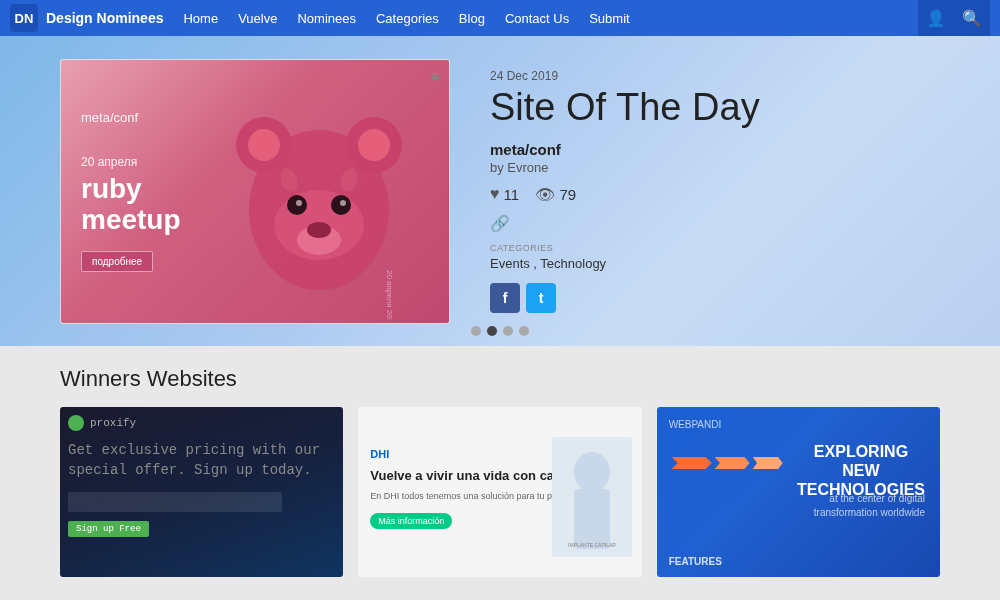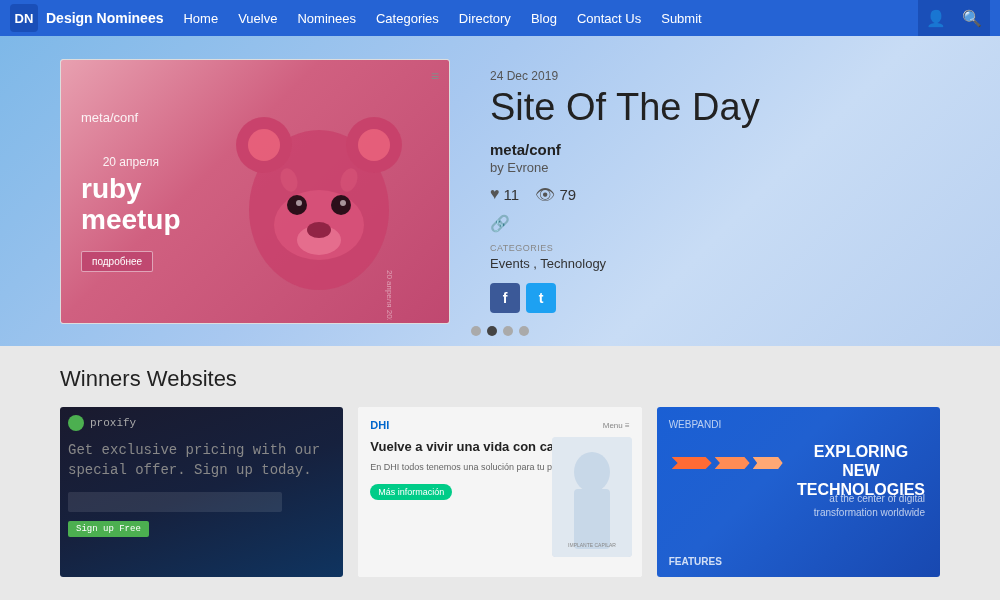--- a/index.html
+++ b/index.html
@@ -107,21 +107,20 @@
     }
     #hero-image-text .site-name {
       font-size: 13px;
       margin-bottom: 30px;
       opacity: 0.9;
     }
     #hero-image-text .date-text {
       font-size: 12px;
       margin-bottom: 5px;
       opacity: 0.9;
-      text-align: center;
     }
     #hero-image-text .main-title {
       font-size: 28px;
       font-weight: bold;
       line-height: 1.1;
       margin-bottom: 15px;
     }
     #hero-image-text .btn-more {
       background: #c04870;
       border: 1px solid rgba(255,255,255,0.5);
@@ -315,20 +314,21 @@
       width: 100%;
       height: 100%;
       background: #f5f5f5;
       padding: 12px;
       position: relative;
     }
     .card-2-header {
       display: flex;
       align-items: center;
       margin-bottom: 8px;
+      margin-top: 29px;
     }
     .card-2-logo { font-size: 11px; font-weight: bold; color: #0066cc; }
     .card-2-nav { font-size: 8px; color: #888; margin-left: auto; }
     .card-2-headline { font-size: 13px; font-weight: bold; color: #222; line-height: 1.3; margin-bottom: 5px; }
     .card-2-sub { font-size: 9px; color: #666; line-height: 1.4; margin-bottom: 8px; }
     .card-2-btn {
       background: #00cc88;
       color: white;
       padding: 3px 8px;
       font-size: 9px;
@@ -422,21 +422,20 @@
     <div id="logo-icon">
       <span>DN</span>
     </div>
     <span id="logo-text">Design Nominees</span>
   </div>
   <nav id="nav">
   <a class="nav-item">Home</a>
       <a class="nav-item">Vuelve</a>
       <a class="nav-item">Nominees</a>
       <a class="nav-item">Categories</a>
-      <a class="nav-item">Directory</a>
       <a class="nav-item">Blog</a>
       <a class="nav-item">Contact Us</a>
       <a class="nav-item">Submit</a>
     </nav>
   <div id="header-icons">
     <div class="header-icon-btn">
       <span>👤</span>
     </div>
     <div class="header-icon-btn">
       <span>🔍</span>

